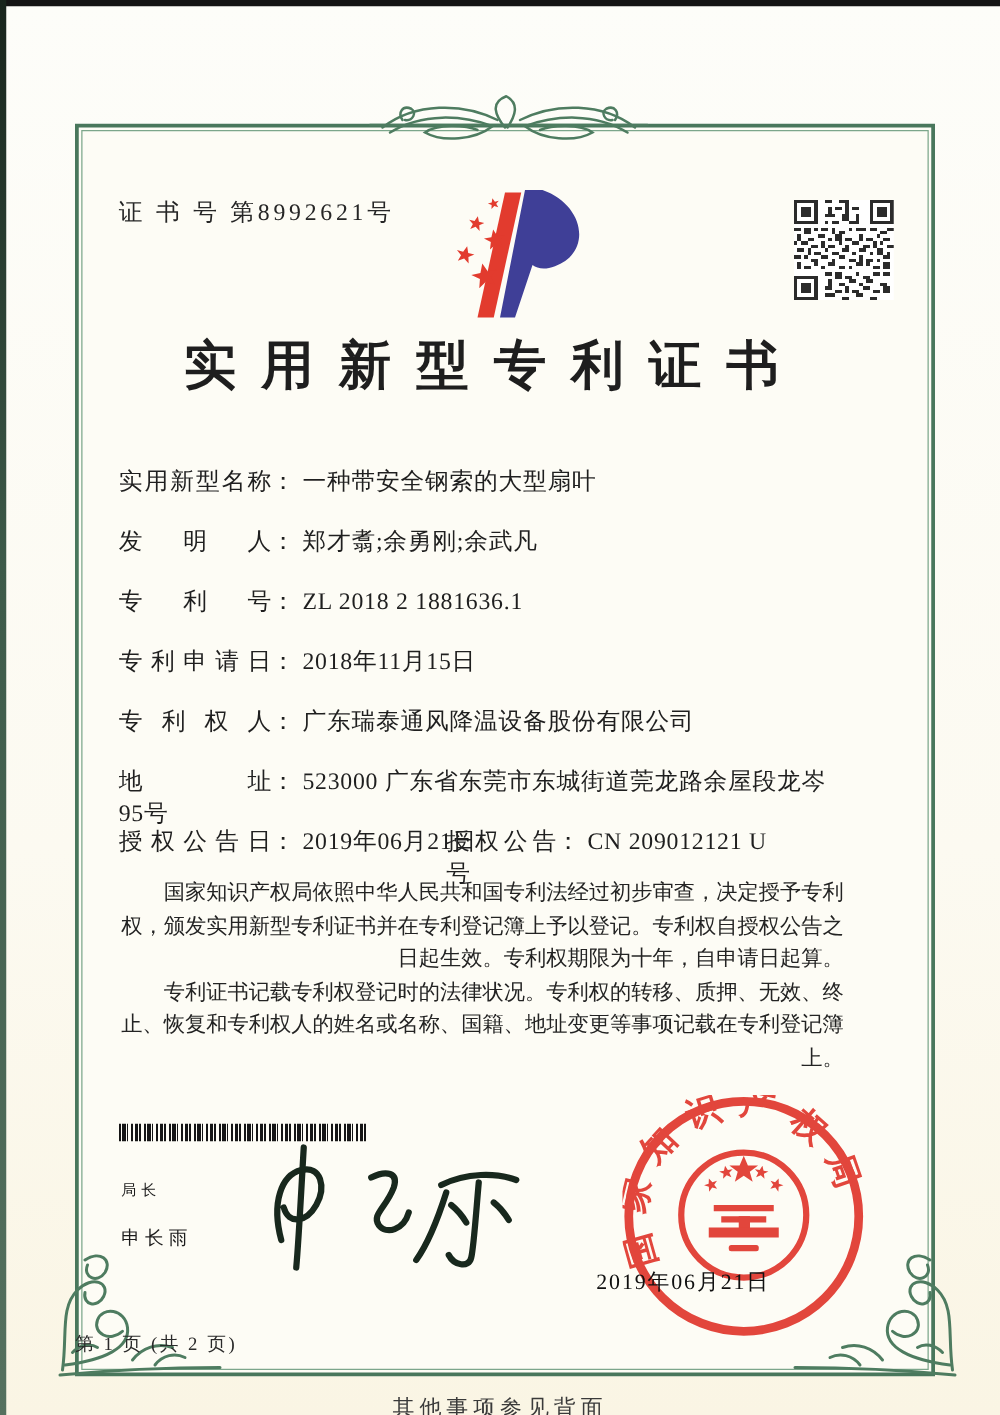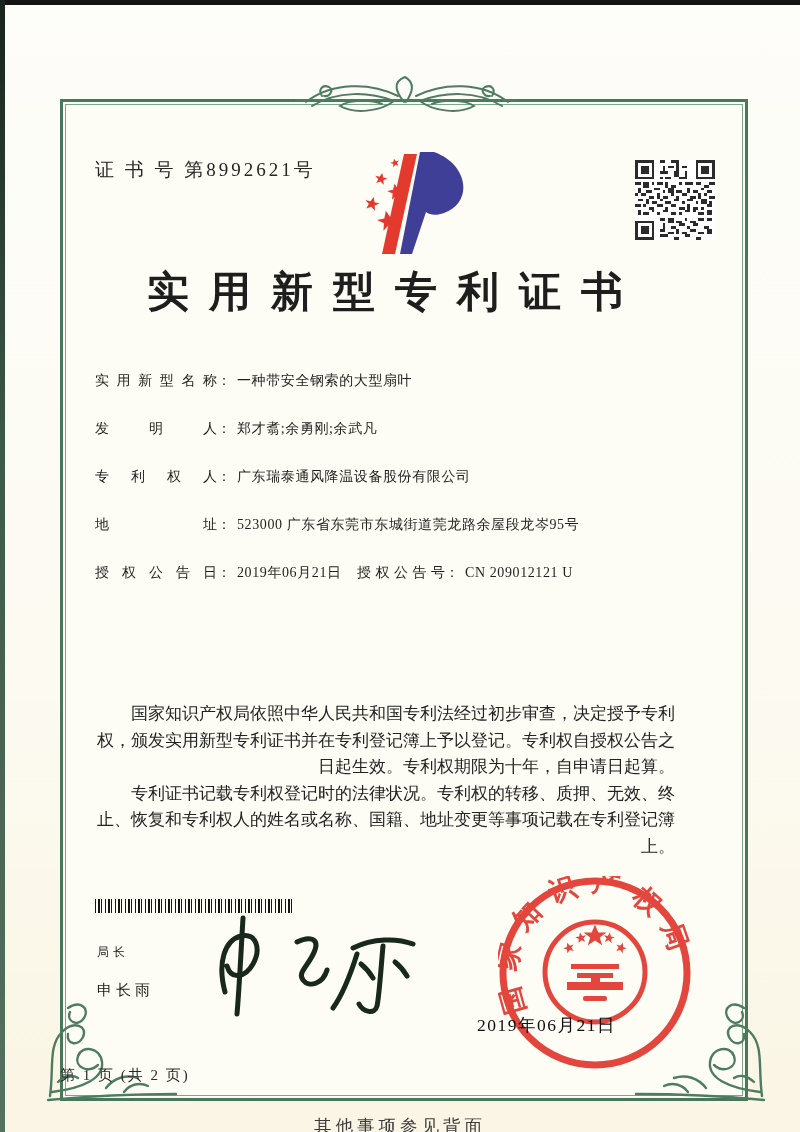--- a/index.html
+++ b/index.html
@@ -20,21 +20,21 @@
   .orn-bl{left:40px;top:992px;width:140px;height:112px;}
   .orn-br{left:632px;top:992px;width:140px;height:112px;transform:scaleX(-1);}
   
   .cert-no{position:absolute;left:95px;top:157px;font-size:19px;letter-spacing:3px;color:#262626;}
   .logo{position:absolute;left:338px;top:148px;width:132px;height:112px;}
   .qr{position:absolute;left:635px;top:160px;width:80px;height:80px;}
   .doc-title{position:absolute;left:60px;top:264px;width:658px;text-align:center;
         font-size:42px;font-weight:600;letter-spacing:20px;padding-left:12px;
         box-sizing:border-box;color:#1e1e1e;}
   
-  .fields{position:absolute;left:95px;top:372px;width:580px;font-size:14px;color:#1f1f1f;}
+  .fields{position:absolute;left:95px;top:372px;width:580px;font-size:19px;color:#1f1f1f;}
   .frow{height:48px;position:relative;}
   .flabel{display:inline-block;width:122px;text-align:justify;text-align-last:justify;vertical-align:top;}
   .flabel2{display:inline-block;width:88px;text-align:justify;text-align-last:justify;vertical-align:top;}
   .fcolon{display:inline-block;margin-right:6px;}
   .fvalue{letter-spacing:0.6px;}
   .fgroup2{position:absolute;left:262px;top:0;}
   
   .body-text{position:absolute;left:95px;top:701px;width:580px;font-size:17px;
         line-height:26.5px;color:#232323;text-align:right;}
   .body-text p{margin:0;text-indent:2em;}
@@ -143,20 +143,26 @@
   </svg>
 
   <div class="doc-title">实用新型专利证书</div>
 
   <div class="fields">
     <div class="frow">
       <span class="flabel">实用新型名称</span><span class="fcolon">：</span><span class="fvalue">一种带安全钢索的大型扇叶</span>
     </div>
     <div class="frow">
       <span class="flabel">发明人</span><span class="fcolon">：</span><span class="fvalue">郑才翥;余勇刚;余武凡</span>
+    </div>
+    <div class="frow">
+      <span class="flabel">专利号</span><span class="fcolon">：</span><span class="fvalue">ZL 2018 2 1881636.1</span>
+    </div>
+    <div class="frow">
+      <span class="flabel">专利申请日</span><span class="fcolon">：</span><span class="fvalue">2018年11月15日</span>
     </div>
     <div class="frow">
       <span class="flabel">专利权人</span><span class="fcolon">：</span><span class="fvalue">广东瑞泰通风降温设备股份有限公司</span>
     </div>
     <div class="frow">
       <span class="flabel">地址</span><span class="fcolon">：</span><span class="fvalue">523000 广东省东莞市东城街道莞龙路余屋段龙岑95号</span>
     </div>
     <div class="frow">
       <span class="flabel">授权公告日</span><span class="fcolon">：</span><span class="fvalue">2019年06月21日</span>
       <span class="fgroup2">

